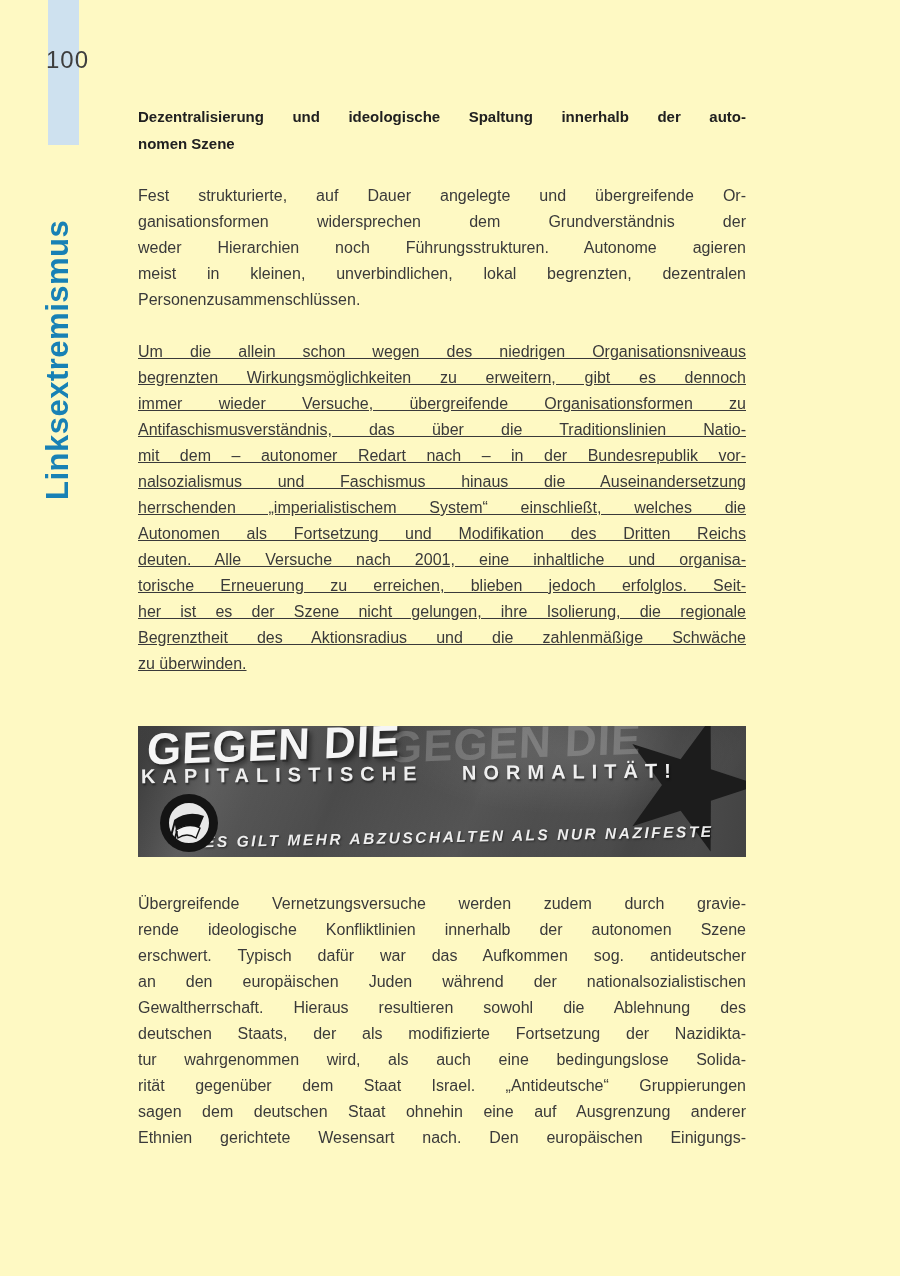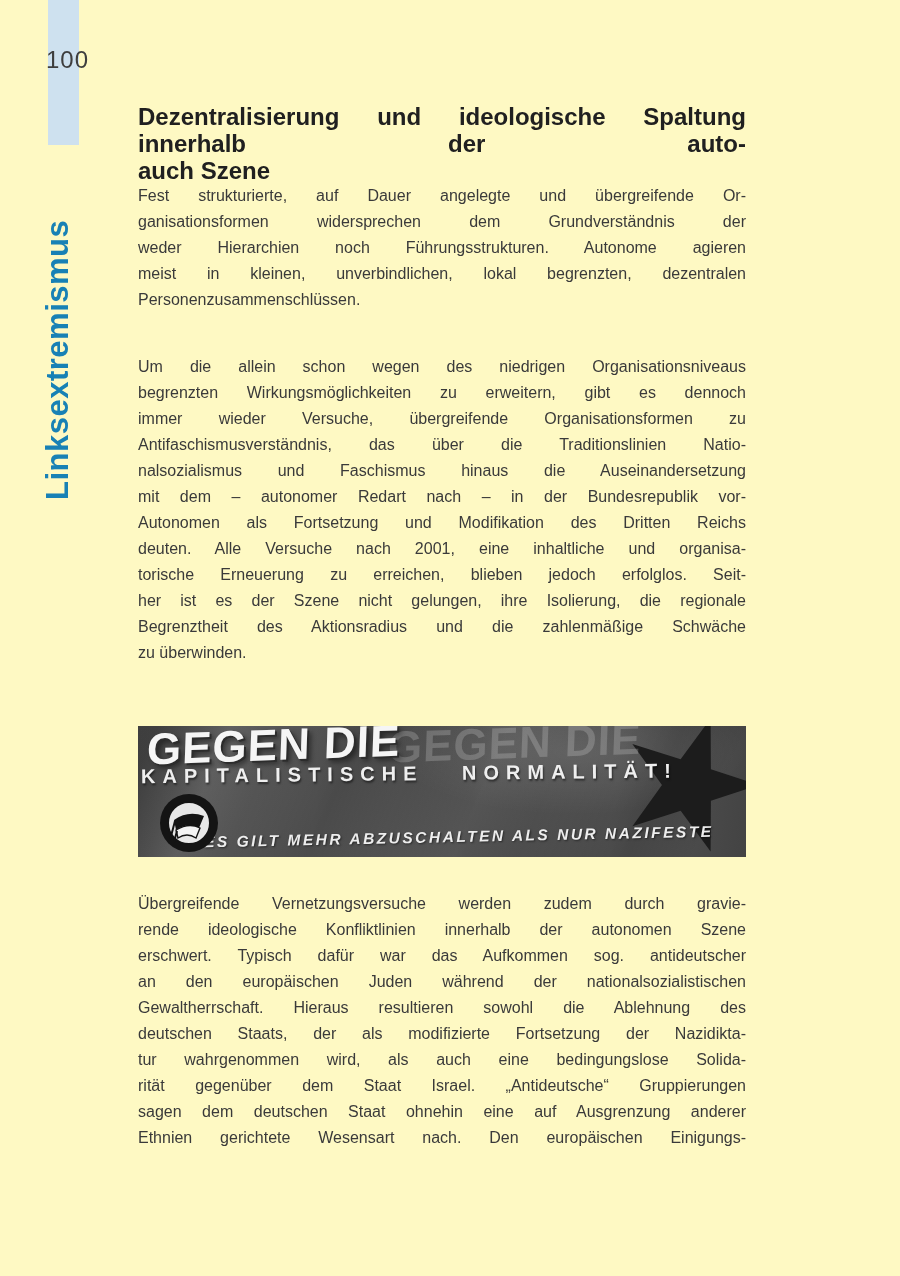--- a/index.html
+++ b/index.html
@@ -15,25 +15,25 @@
     position:absolute; left:46px; top:46px; font-size:24px; color:#3e3e3e;
     letter-spacing:1px;
   }
   .vtitle{
     position:absolute; left:40px; top:500px; width:318px;
     transform:rotate(-90deg); transform-origin:0 0;
     font-size:31px; font-weight:bold; color:#1881b5; letter-spacing:0.5px;
     white-space:nowrap;
   }
   .col{ position:absolute; left:138px; width:608px; color:#3a3a3a; }
-  .heading{ top:103px; font-size:24px; font-weight:bold; color:#202020; }
+  .heading{ top:103px; font-size:15px; font-weight:bold; color:#202020; }
   .heading .line{ line-height:27px; }
   .para{ font-size:16px; }
   .para .line{ line-height:26px; }
-  .p1{ top:183px; } .p2{ top:354px; } .p3{ top:891px; }
+  .p1{ top:183px; } .p2{ top:339px;text-decoration:underline; } .p3{ top:891px; }
   .line{ text-align:justify; text-align-last:justify; }
   .line.last{ text-align-last:left; }
 
   
   .banner{
     position:absolute; left:138px; top:726px; width:608px; height:131px;
     overflow:hidden; color:#f2f2f2;
     background:
       radial-gradient(ellipse 260px 90px at 72% 20%, rgba(255,255,255,0.10), transparent 70%),
       linear-gradient(113deg, rgba(0,0,0,0.18) 0 3%, transparent 9%, rgba(255,255,255,0.08) 14%, transparent 22%, rgba(0,0,0,0.14) 34%, transparent 44%, rgba(255,255,255,0.07) 56%, transparent 66%, rgba(0,0,0,0.16) 82%, transparent 92%),
@@ -68,38 +68,39 @@
 <div class="page">
 
   <div class="accent-bar"></div>
 
   <div class="page-number">100</div>
 
   <div class="vtitle">Linksextremismus</div>
 
   <div class="col heading">
       <div class="line">Dezentralisierung und ideologische Spaltung innerhalb der auto-</div>
-      <div class="line last">auch Szene</div>
+      <div class="line last">nomen Szene</div>
     </div>
 
   <div class="col para p1">
       <div class="line">Fest strukturierte, auf Dauer angelegte und übergreifende Or-</div>
       <div class="line">ganisationsformen widersprechen dem Grundverständnis der</div>
       <div class="line">weder Hierarchien noch Führungsstrukturen. Autonome agieren</div>
       <div class="line">meist in kleinen, unverbindlichen, lokal begrenzten, dezentralen</div>
       <div class="line last">Personenzusammenschlüssen.</div>
     </div>
 
   <div class="col para p2">
       <div class="line">Um die allein schon wegen des niedrigen Organisationsniveaus</div>
       <div class="line">begrenzten Wirkungsmöglichkeiten zu erweitern, gibt es dennoch</div>
       <div class="line">immer wieder Versuche, übergreifende Organisationsformen zu</div>
       <div class="line">Antifaschismusverständnis, das über die Traditionslinien Natio-</div>
+      <div class="line">mit dem – autonomer Redart nach – in der Bundesrepublik vor-</div>
       <div class="line">nalsozialismus und Faschismus hinaus die Auseinandersetzung</div>
-      <div class="line">mit dem – autonomer Redart nach – in der Bundesrepublik vor-</div>
+      <div class="line">herrschenden „imperialistischem System“ einschließt, welches die</div>
       <div class="line">Autonomen als Fortsetzung und Modifikation des Dritten Reichs</div>
       <div class="line">deuten. Alle Versuche nach 2001, eine inhaltliche und organisa-</div>
       <div class="line">torische Erneuerung zu erreichen, blieben jedoch erfolglos. Seit-</div>
       <div class="line">her ist es der Szene nicht gelungen, ihre Isolierung, die regionale</div>
       <div class="line">Begrenztheit des Aktionsradius und die zahlenmäßige Schwäche</div>
       <div class="line last">zu überwinden.</div>
     </div>
 
   <div class="banner">
     <svg class="banner-star" width="608" height="131" viewBox="0 0 608 131">

